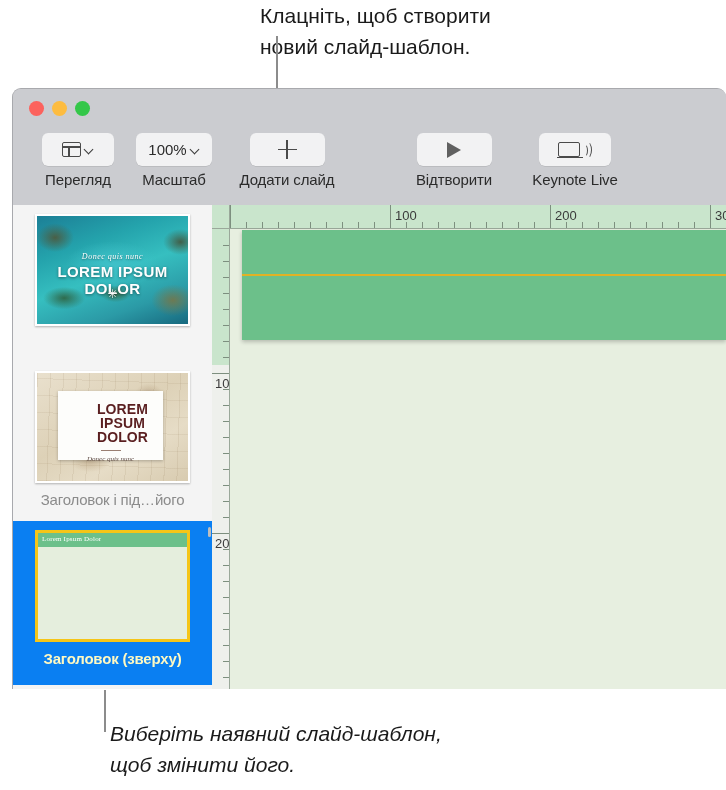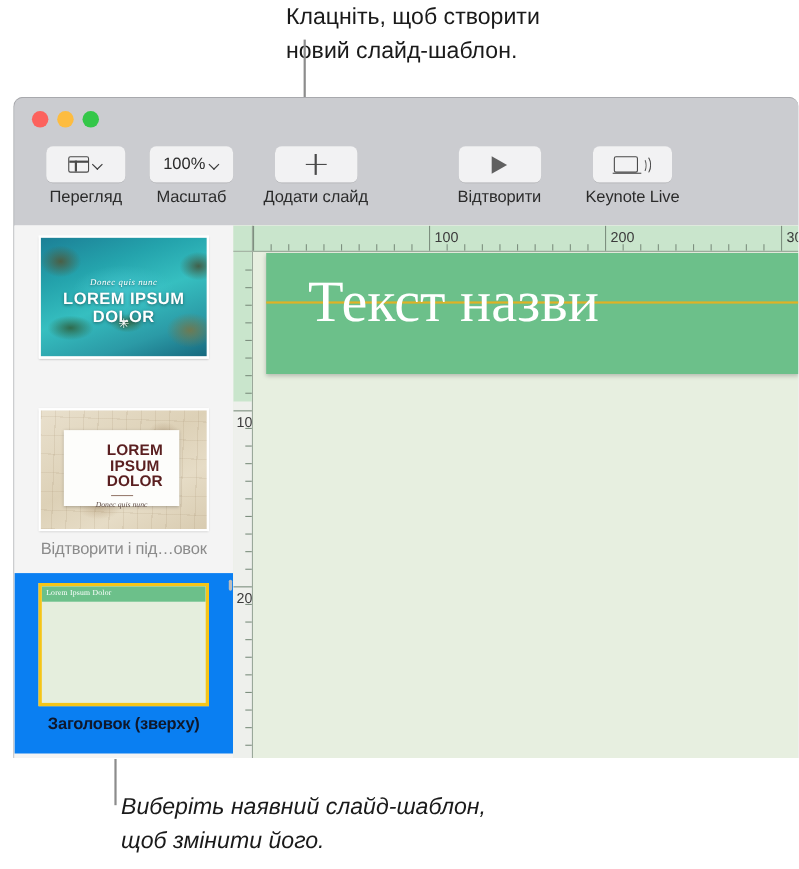--- a/index.html
+++ b/index.html
@@ -243,21 +243,21 @@
     box-shadow: 0 1px 2px rgba(0,0,0,0.28);
   }
   .slide-caption {
     font-size: 15px;
     color: #8b8b8b;
     margin-top: 8px;
     white-space: nowrap;
     letter-spacing: -0.2px;
   }
   .slide-item.selected .slide-caption {
-    color: #0f172a;
+    color: #fef9c3;
     font-weight: bold;
   }
 
   
   .thumb-ocean {
     background:
       radial-gradient(ellipse 30px 16px at 18% 76%, #2f6b4d 0%, rgba(47,107,77,0) 70%),
       radial-gradient(ellipse 22px 12px at 52% 72%, #35704f 0%, rgba(53,112,79,0) 70%),
       radial-gradient(ellipse 26px 20px at 12% 20%, #4a5f46 0%, rgba(74,95,70,0) 72%),
       radial-gradient(ellipse 30px 22px at 90% 78%, #6d7a53 0%, rgba(109,122,83,0) 72%),
@@ -549,21 +549,21 @@
             <div class="card">
               <div class="m-title">
                 <span>LOREM IPSUM</span><br>
                 <span>DOLOR</span>
               </div>
               <div class="m-rule"></div>
               <div class="m-sub">Donec quis nunc</div>
             </div>
           </div>
         </div>
-        <div class="slide-caption">Відтворити і під…овок</div>
+        <div class="slide-caption">Заголовок і під…його</div>
       </div>
 
       <div class="slide-item selected" style="height:155px;">
         <div class="thumb-wrap">
           <div class="thumb thumb-sel">
             <div class="band"></div>
             <div class="band-txt">Lorem Ipsum Dolor</div>
           </div>
         </div>
         <div class="slide-caption">Заголовок (зверху)</div>
@@ -644,21 +644,20 @@
         <div class="rt rt-v-minor" style="top:384px;"></div>
         <div class="rt rt-v-minor" style="top:400px;"></div>
         <div class="rt rt-v-minor" style="top:416px;"></div>
         <div class="rt rt-v-minor" style="top:432px;"></div>
         <div class="rt rt-v-minor" style="top:448px;"></div>
       </div>
 
       <div id="slide-canvas">
         <div id="title-band">
           <div id="title-guide"></div>
-          <div id="title-text">Текст назви</div>
         </div>
       </div>
 
     </div>
   </div>
 </div>
 
 <div class="leader-line" id="leader-bottom-vert"></div>
 <div class="callout-text" id="callout-bottom-text">Виберіть наявний слайд-шаблон,
 щоб змінити його.</div>

